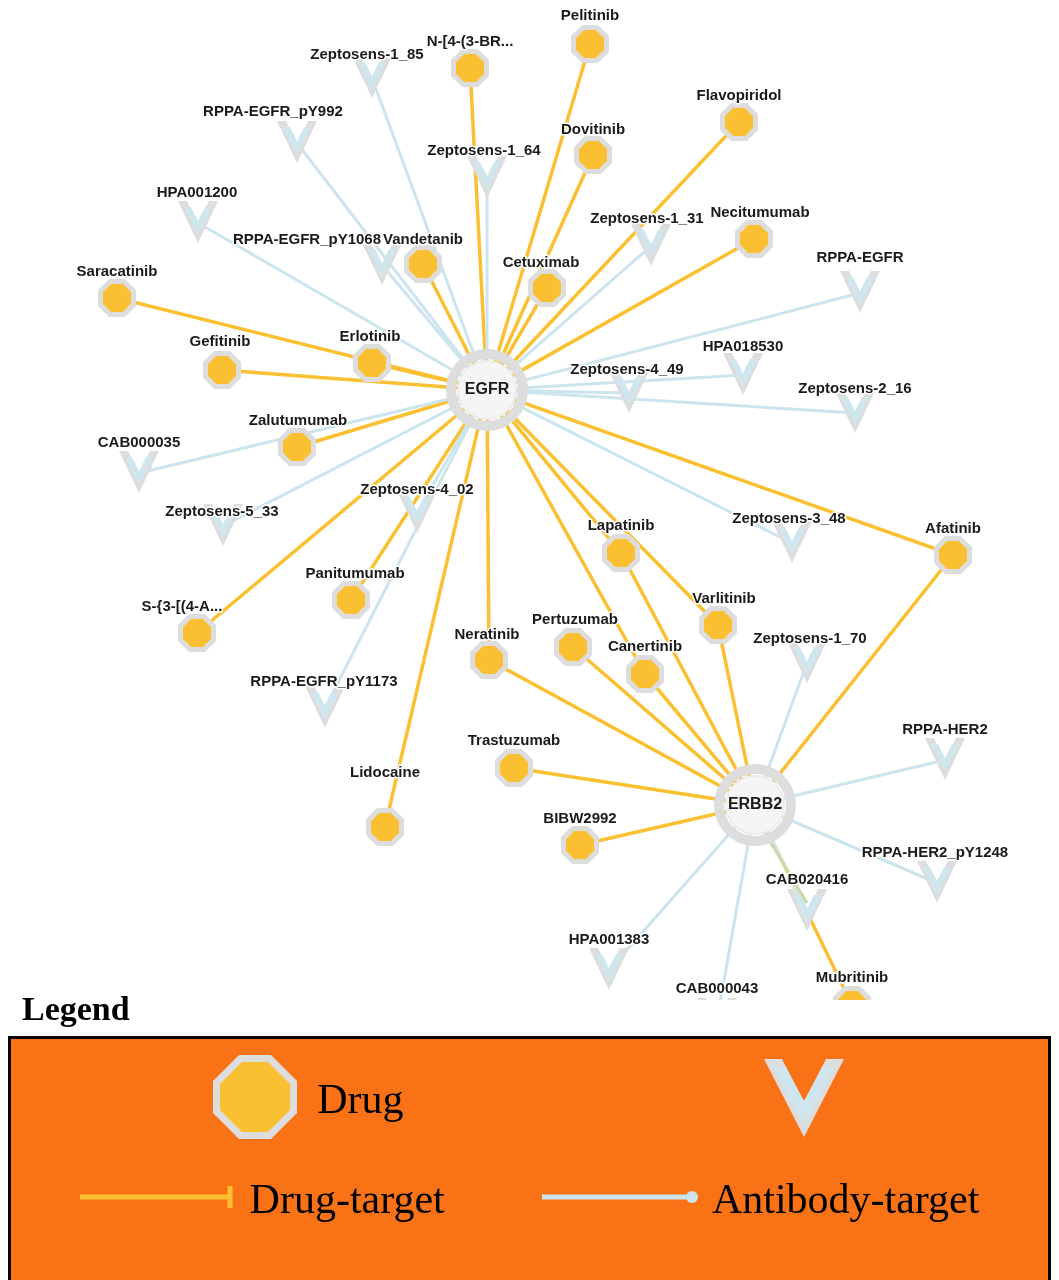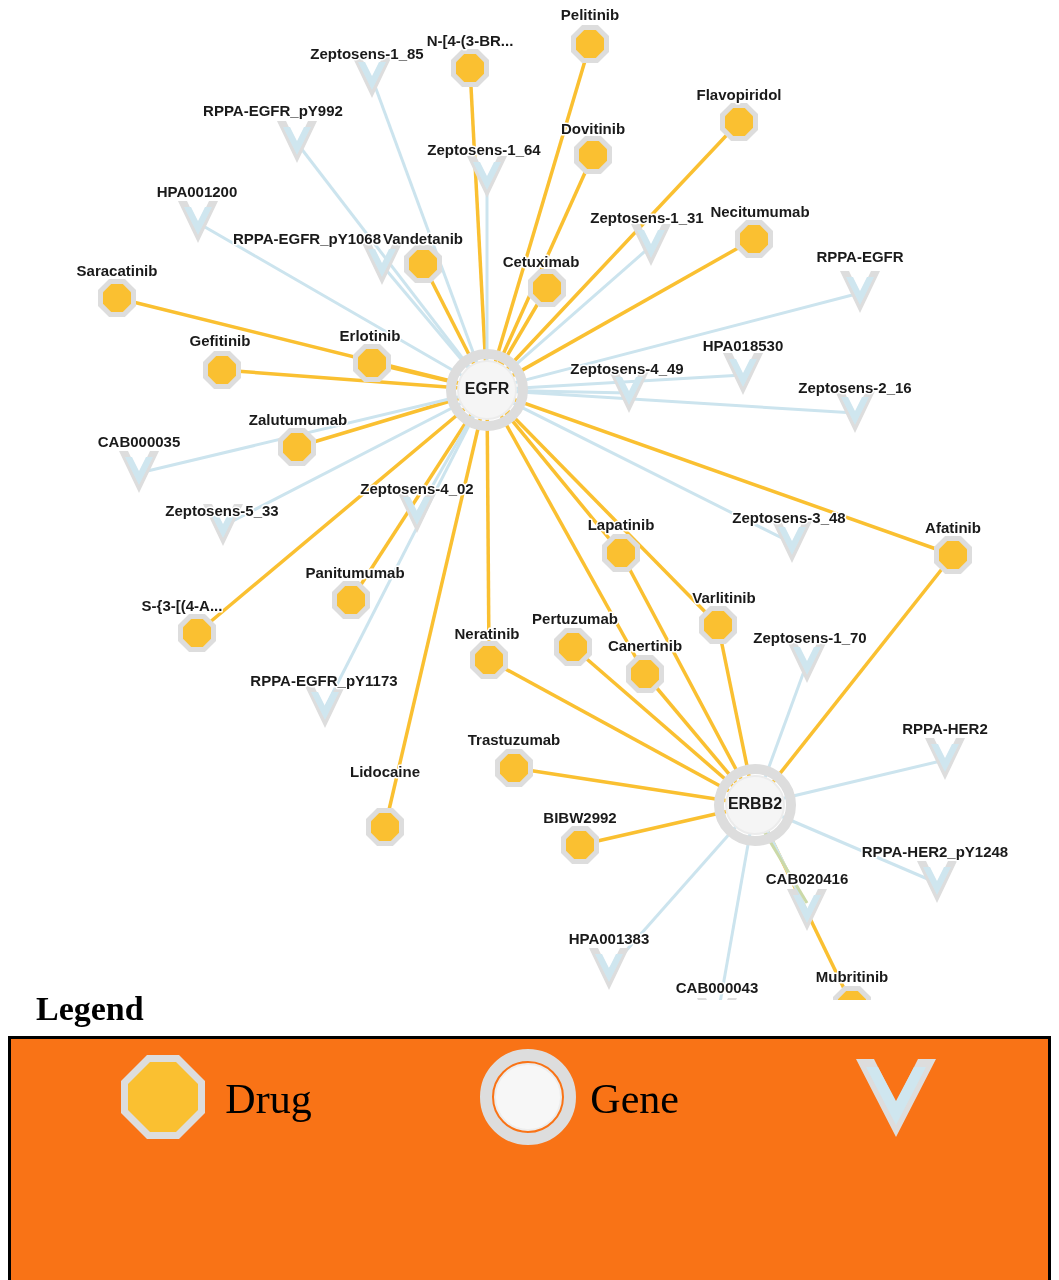--- a/index.html
+++ b/index.html
@@ -49,21 +49,21 @@
     position: absolute;
     left: 8px;
     top: 990px;
     width: 1043px;
   }
   .legend-title {
     font-family: "Liberation Serif", serif;
     font-size: 34px;
     font-weight: bold;
     color: #000;
-    margin: 0 0 8px 28px;
+    margin: 0 0 8px 14px;
   }
   .legend-box {
     border: 3px solid #000;
     background: #f97316;
     height: 264px;
     position: relative;
     box-sizing: border-box;
   }
   .legend-row-shapes {
     display: flex;
@@ -397,34 +397,48 @@
       <div class="legend-item">
         <span>
           <svg width="96" height="96" viewBox="0 0 96 96">
             <polygon points="32,6 64,6 90,32 90,64 64,90 32,90 6,64 6,32" fill="#DDDDDD"></polygon>
             <polygon points="35,13 61,13 83,35 83,61 61,83 35,83 13,61 13,35" fill="#FAC031"></polygon>
           </svg>
         </span>
         <span class="legend-text">Drug</span>
       </div>
 
-      <div class="legend-item">
-        <span>
-          <svg width="96" height="96" viewBox="0 0 96 96">
-            <circle cx="48" cy="48" r="42" fill="none" stroke="#DDDDDD" stroke-width="12"></circle>
-            <circle cx="48" cy="48" r="33" fill="#F7F7F7" stroke="#EDEDED" stroke-width="2"></circle>
-          </svg>
-        </span>
-        <span class="legend-text">Gene</span>
-      </div>
 
       <div class="legend-item">
         <span>
           <svg width="96" height="96" viewBox="0 0 96 96">
             <path d="M8,10 L48,88 L88,10 L70,10 L48,54 L26,10 Z" fill="#DDDDDD"></path>
             <path d="M18,18 L48,76 L78,18 L66,18 L48,52 L30,18 Z" fill="#CFE6EF"></path>
           </svg>
         </span>
       </div>
 
     </div>
+    <div class="legend-row-edges">
+
+      <div class="legend-edge-item">
+        <span>
+          <svg width="160" height="28" viewBox="0 0 160 28">
+            <line x1="0" y1="14" x2="150" y2="14" stroke="#FAC031" stroke-width="5"></line>
+            <line x1="150" y1="3" x2="150" y2="25" stroke="#FAC031" stroke-width="5"></line>
+          </svg>
+        </span>
+        <span class="legend-text">Drug-target</span>
+      </div>
+
+      <div class="legend-edge-item">
+        <span>
+          <svg width="160" height="28" viewBox="0 0 160 28">
+            <line x1="0" y1="14" x2="146" y2="14" stroke="#CCE4EE" stroke-width="5"></line>
+            <circle cx="150" cy="14" r="6" fill="#CCE4EE"></circle>
+          </svg>
+        </span>
+        <span class="legend-text">Antibody-target</span>
+      </div>
+
+    </div>
   </div>
 </div>
 
 </body></html>

